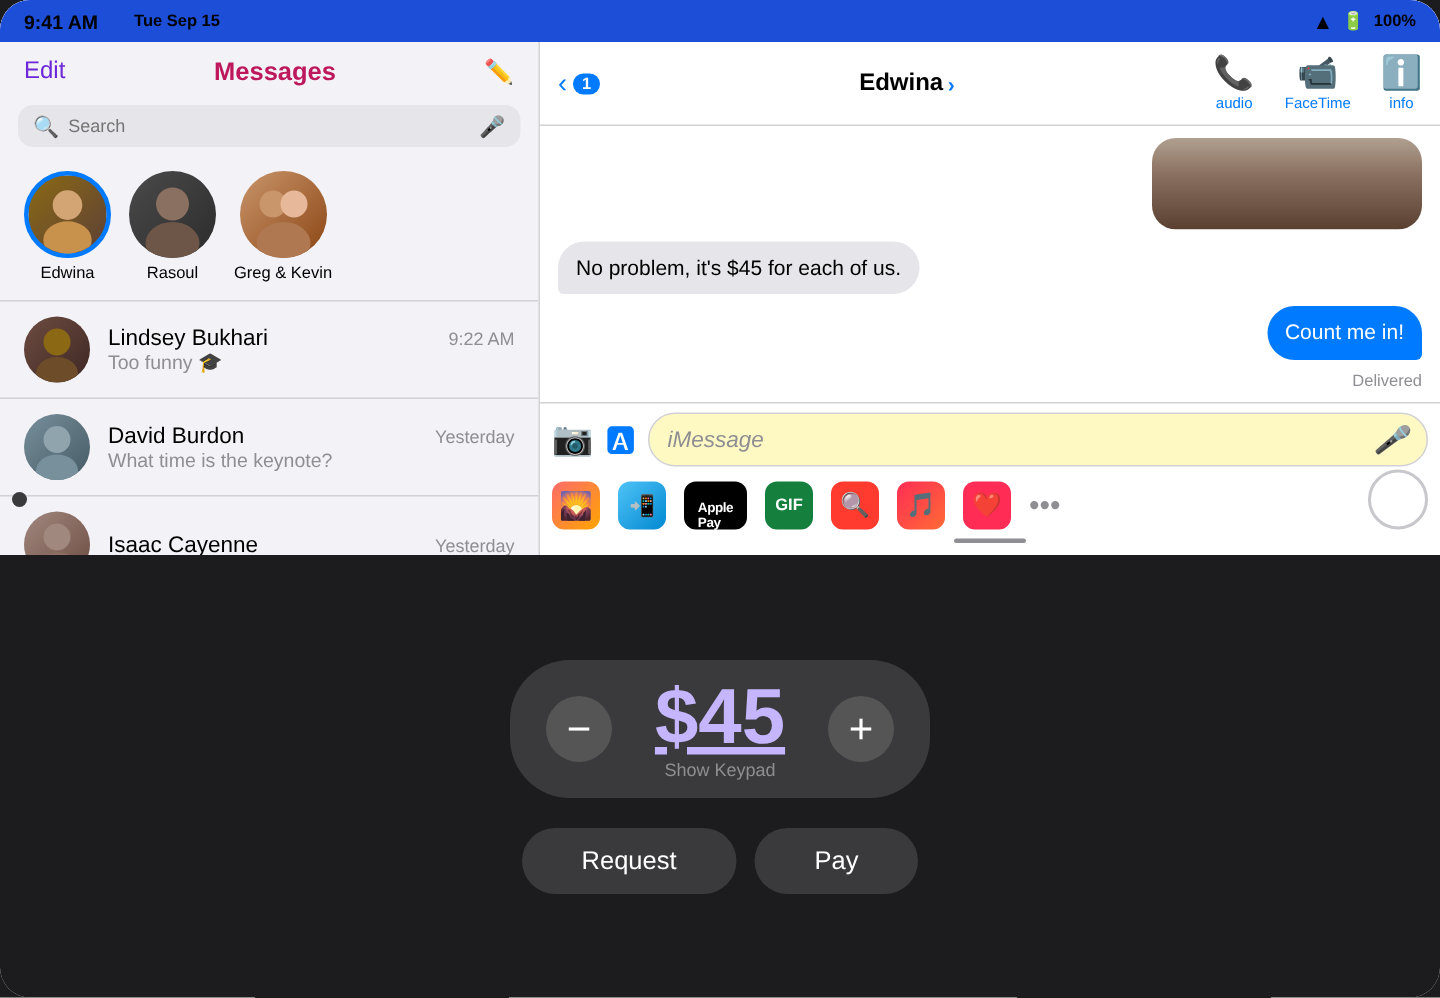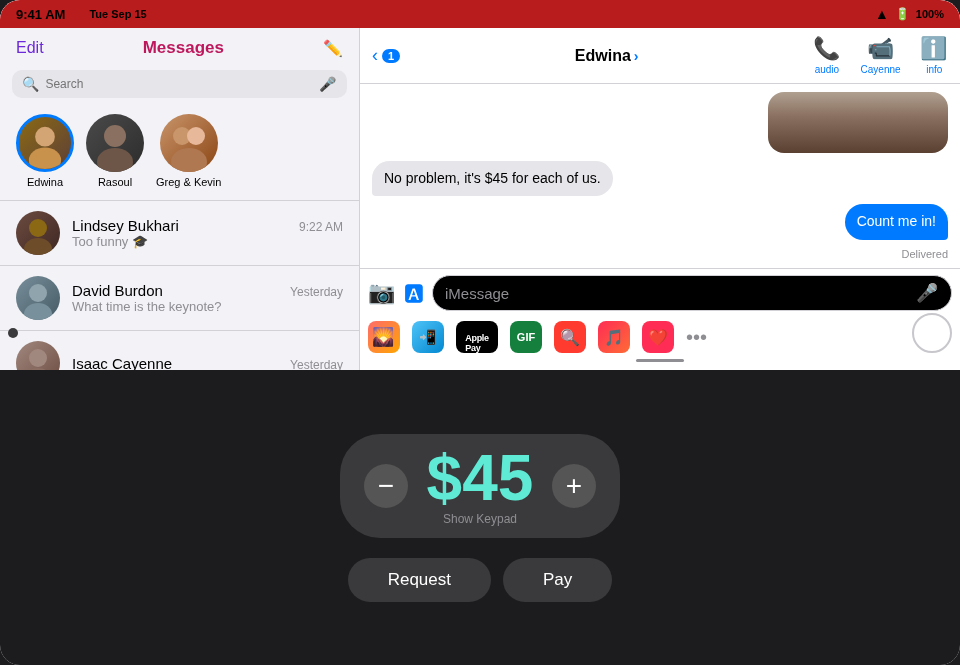--- a/index.html
+++ b/index.html
@@ -27,21 +27,21 @@
       display: flex;
       height: 370px;
       background: #f2f2f7;
     }
 
     
     .status-bar {
       position: absolute;
       top: 0; left: 0; right: 0;
       height: 28px;
-      background: #b91c1c;
+      background: #1d4ed8;
       display: flex;
       align-items: center;
       justify-content: space-between;
       padding: 0 16px;
       z-index: 100;
       font-size: 12px;
       font-weight: 600;
     }
     .status-time { font-size: 13px; font-weight: 600; color: #000; }
     .status-date { font-size: 11px; color: #000; margin-left: 20px; }
@@ -264,29 +264,30 @@
     .chat-input-row {
       display: flex;
       align-items: center;
       gap: 8px;
       margin-bottom: 6px;
     }
     .camera-btn { font-size: 22px; color: #007aff; cursor: pointer; }
     .app-btn { font-size: 22px; color: #007aff; cursor: pointer; }
     .imessage-input {
       flex: 1;
-      background: #000000;
+      background: #fef9c3;
       border-radius: 18px;
       padding: 6px 12px;
       font-size: 15px;
       color: #8e8e93;
       border: 1px solid #d1d1d6;
       display: flex;
       align-items: center;
       justify-content: space-between;
+      font-style: italic;
     }
     .audio-btn { font-size: 18px; color: #007aff; }
     .app-strip {
       display: flex;
       align-items: center;
       gap: 12px;
       padding: 4px 0;
       overflow: hidden;
     }
     .app-strip-icon {
@@ -337,24 +338,25 @@
       cursor: pointer;
       flex-shrink: 0;
     }
     .pay-amount-display {
       display: flex;
       flex-direction: column;
       align-items: center;
       flex: 1;
     }
     .pay-amount-value {
-      font-size: 64px;
+      font-size: 52px;
       font-weight: 700;
-      color: #5eead4;
+      color: #c4b5fd;
       line-height: 1;
+      text-decoration: underline;
     }
     .pay-show-keypad {
       font-size: 12px;
       color: #8e8e93;
       margin-top: 2px;
     }
     .pay-buttons {
       display: flex;
       gap: 12px;
     }
@@ -532,21 +534,21 @@
           <span>Edwina</span>
           <span class="chevron">›</span>
         </div>
         <div class="chat-actions">
           <div class="chat-action-item">
             <span class="chat-action-icon">📞</span>
             <span class="chat-action-label">audio</span>
           </div>
           <div class="chat-action-item">
             <span class="chat-action-icon">📹</span>
-            <span class="chat-action-label">Cayenne</span>
+            <span class="chat-action-label">FaceTime</span>
           </div>
           <div class="chat-action-item">
             <span class="chat-action-icon">ℹ️</span>
             <span class="chat-action-label">info</span>
           </div>
         </div>
       </div>
 
       <div class="chat-messages">
 

